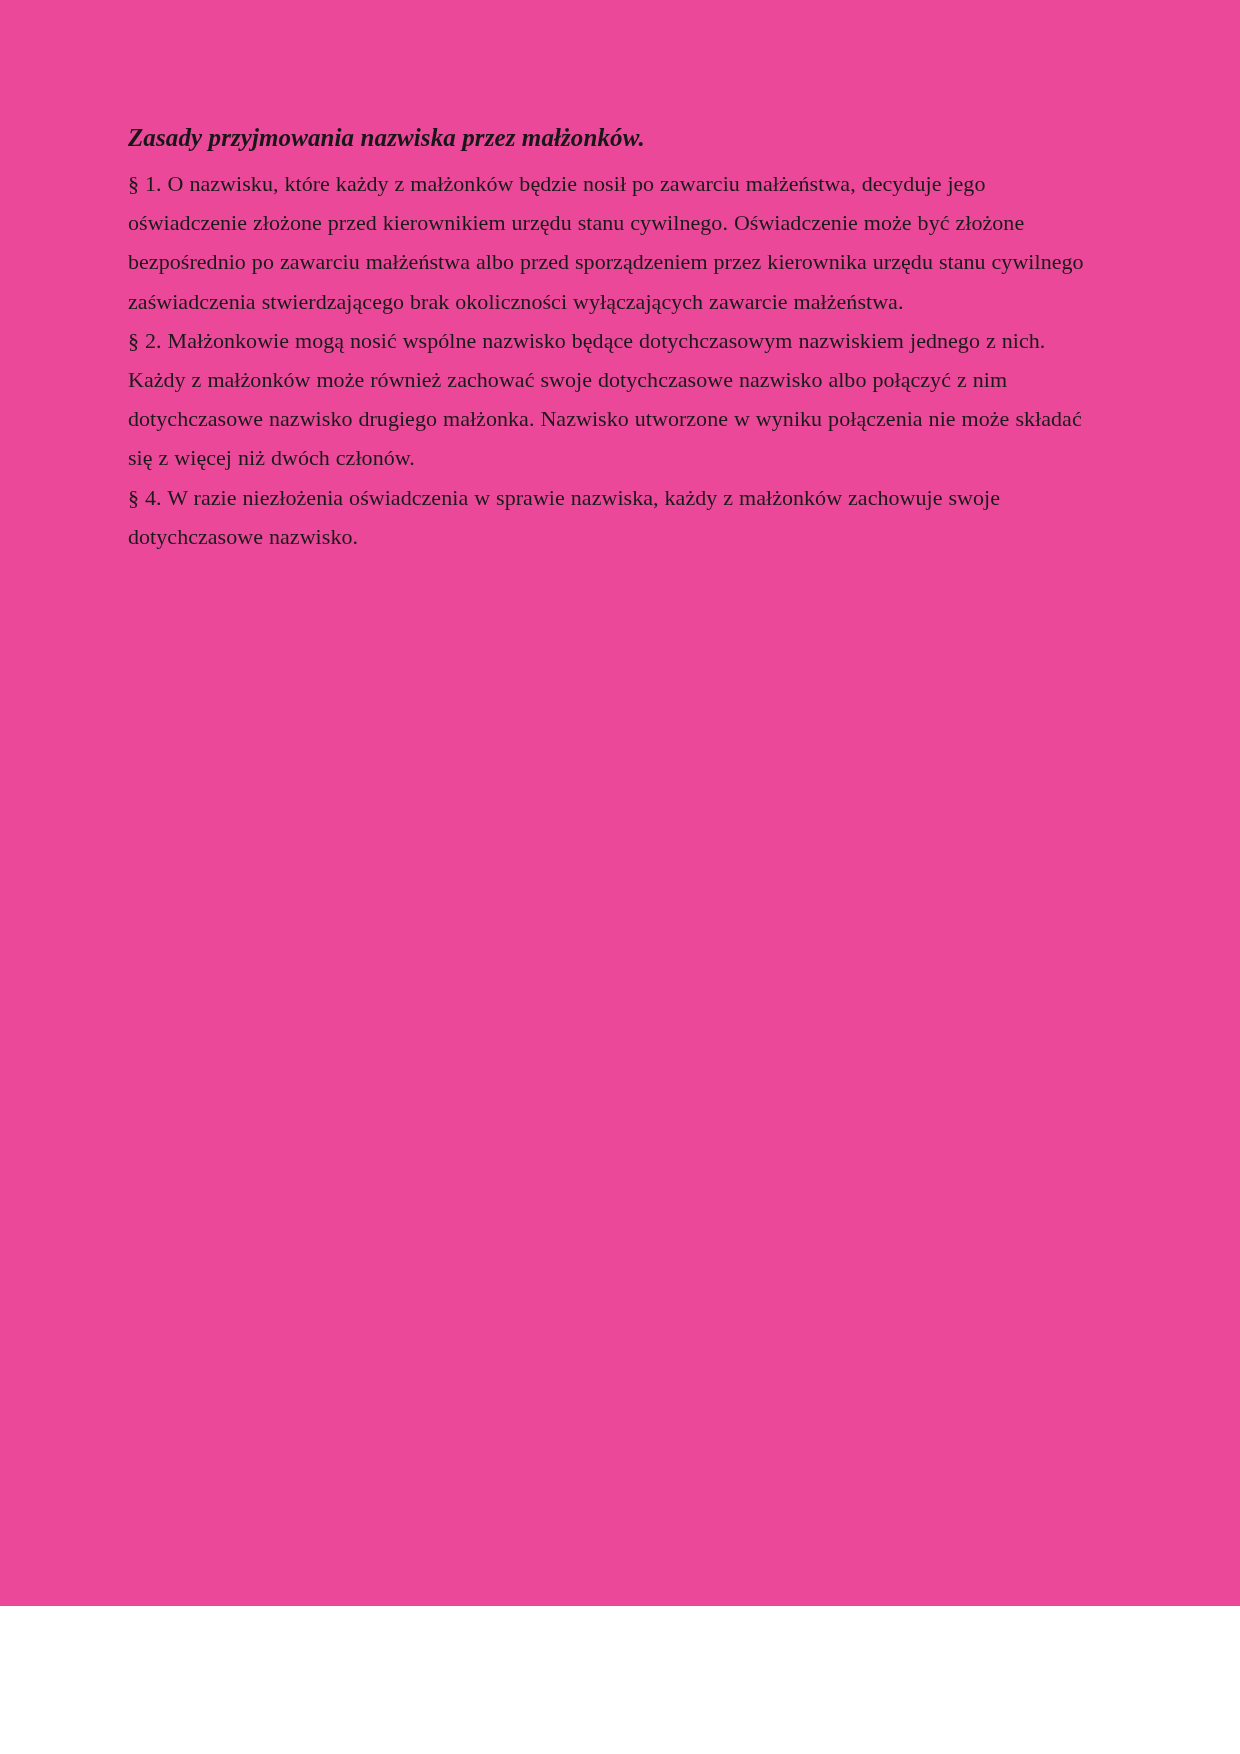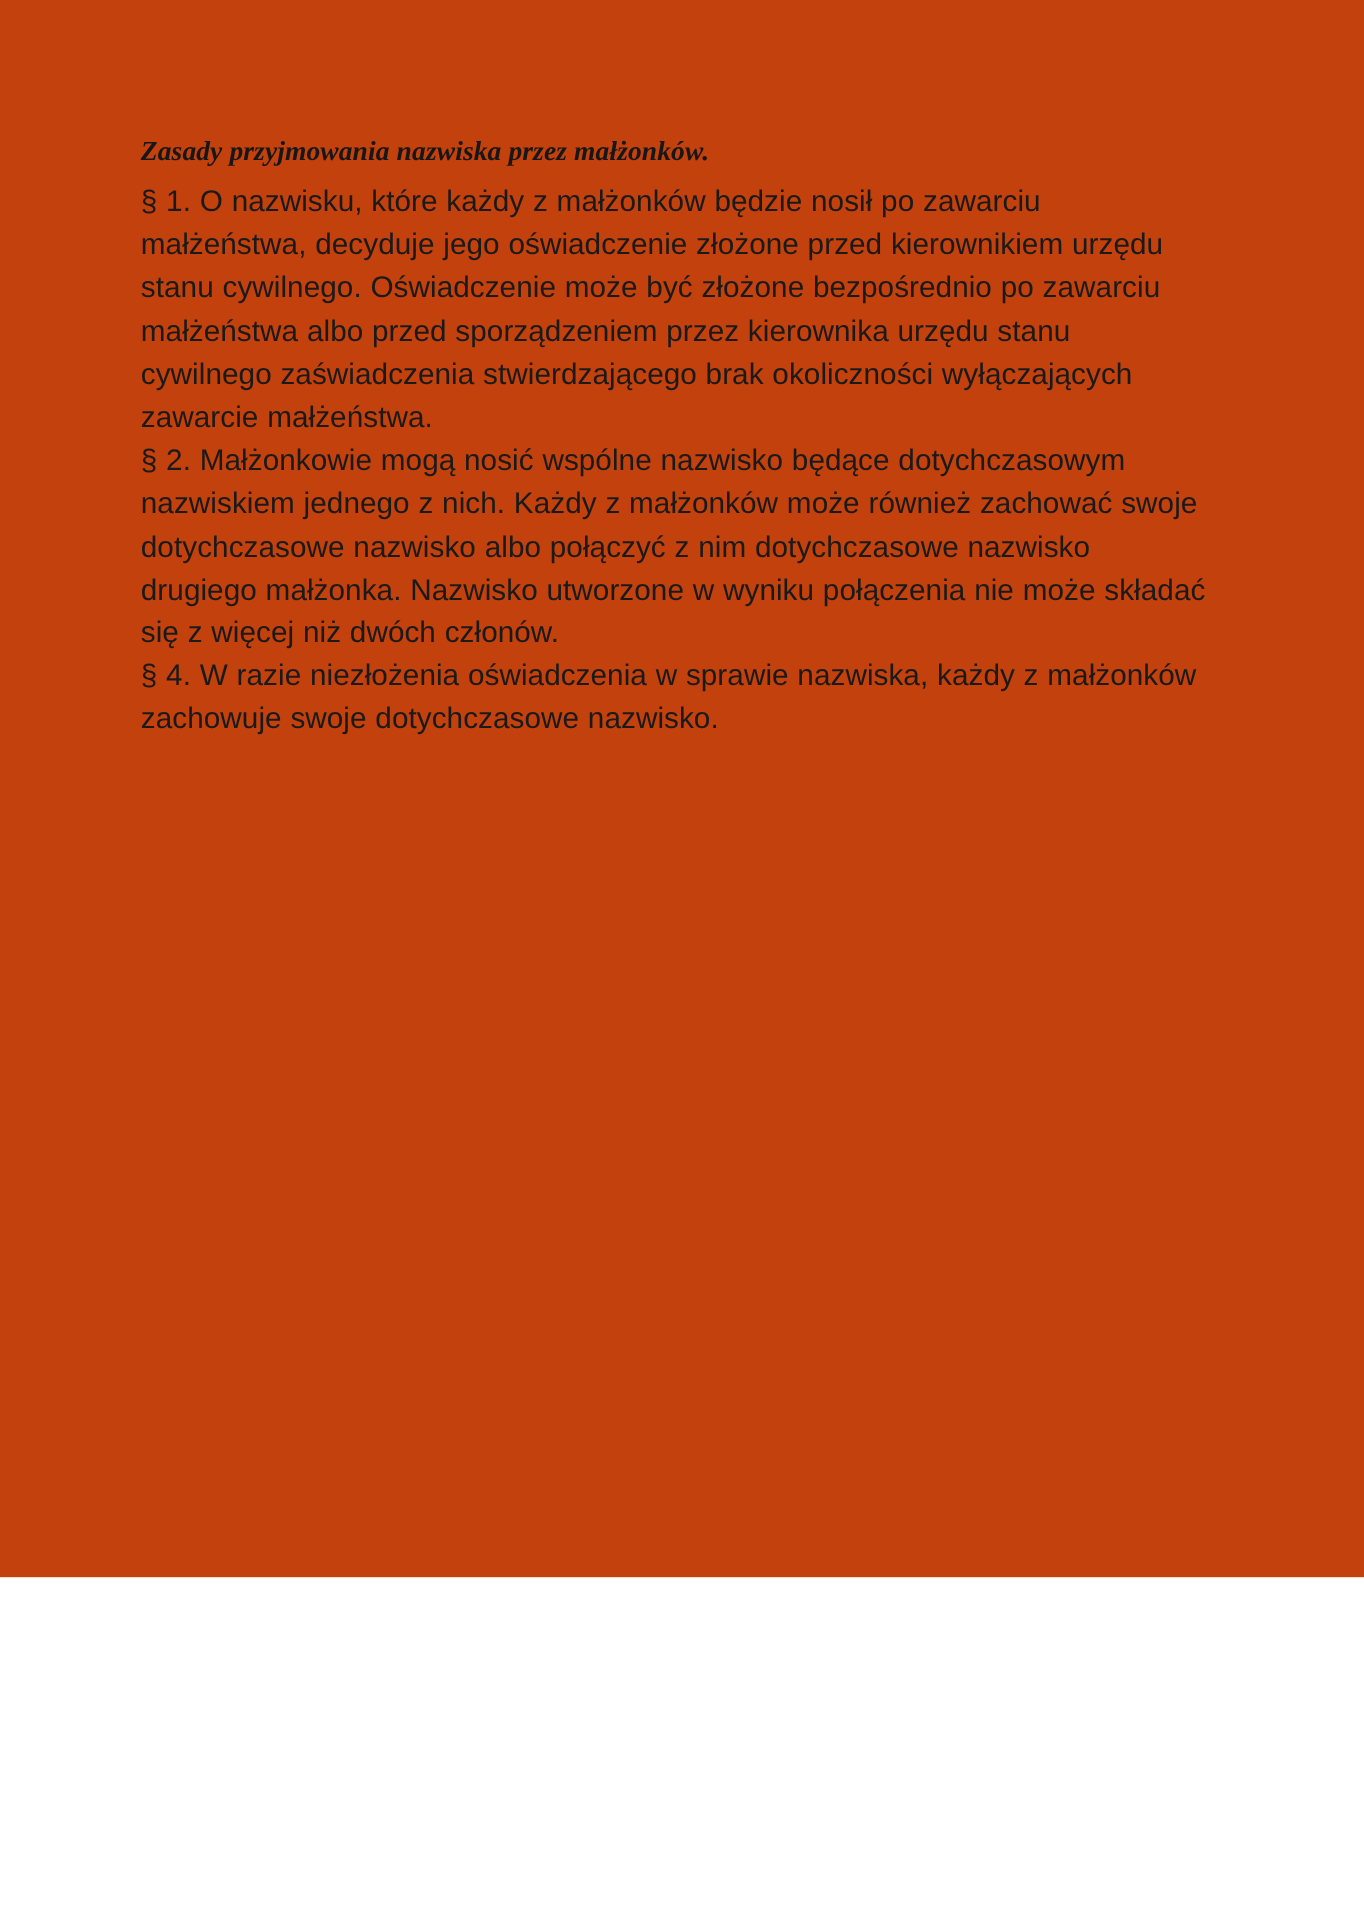--- a/index.html
+++ b/index.html
@@ -3,22 +3,22 @@
 <meta charset="utf-8">
 <style>
   html, body {
     margin: 0;
     padding: 0;
     background: #ffffff;
   }
   .page {
     position: relative;
     width: 1240px;
-    height: 1434px;
-    background: #c2410c;
+    height: 1606px;
+    background: #ec4899;
     overflow: hidden;
     box-sizing: border-box;
   }
   .doc-body {
     position: absolute;
     left: 128px;
     top: 118px;
     width: 968px;
   }
   .doc-title {
@@ -26,22 +26,22 @@
     font-weight: bold;
     font-style: italic;
     font-size: 25px;
     line-height: 39px;
     color: #171717;
     letter-spacing: 0.1px;
     margin: 0 0 7px 0;
     white-space: nowrap;
   }
   .doc-para {
-    font-family: Liberation Sans, sans-serif;
-    font-size: 27px;
+    font-family: Liberation Serif, serif;
+    font-size: 22px;
     line-height: 39.2px;
     color: #1a1a1a;
     margin: 0;
     text-align: left;
     letter-spacing: 0.05px;
     word-spacing: 0.4px;
   }
   .doc-para + .doc-para {
     margin-top: 0;
   }

